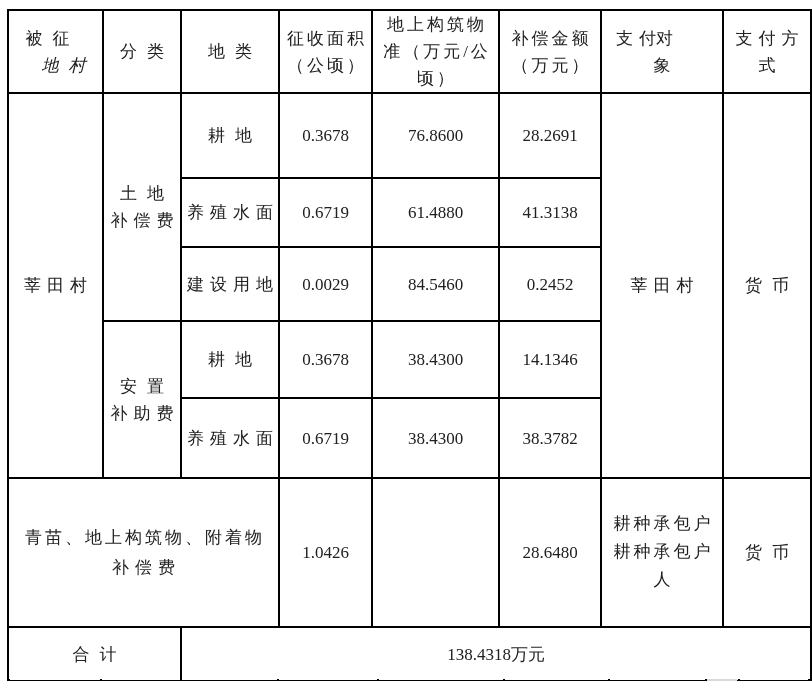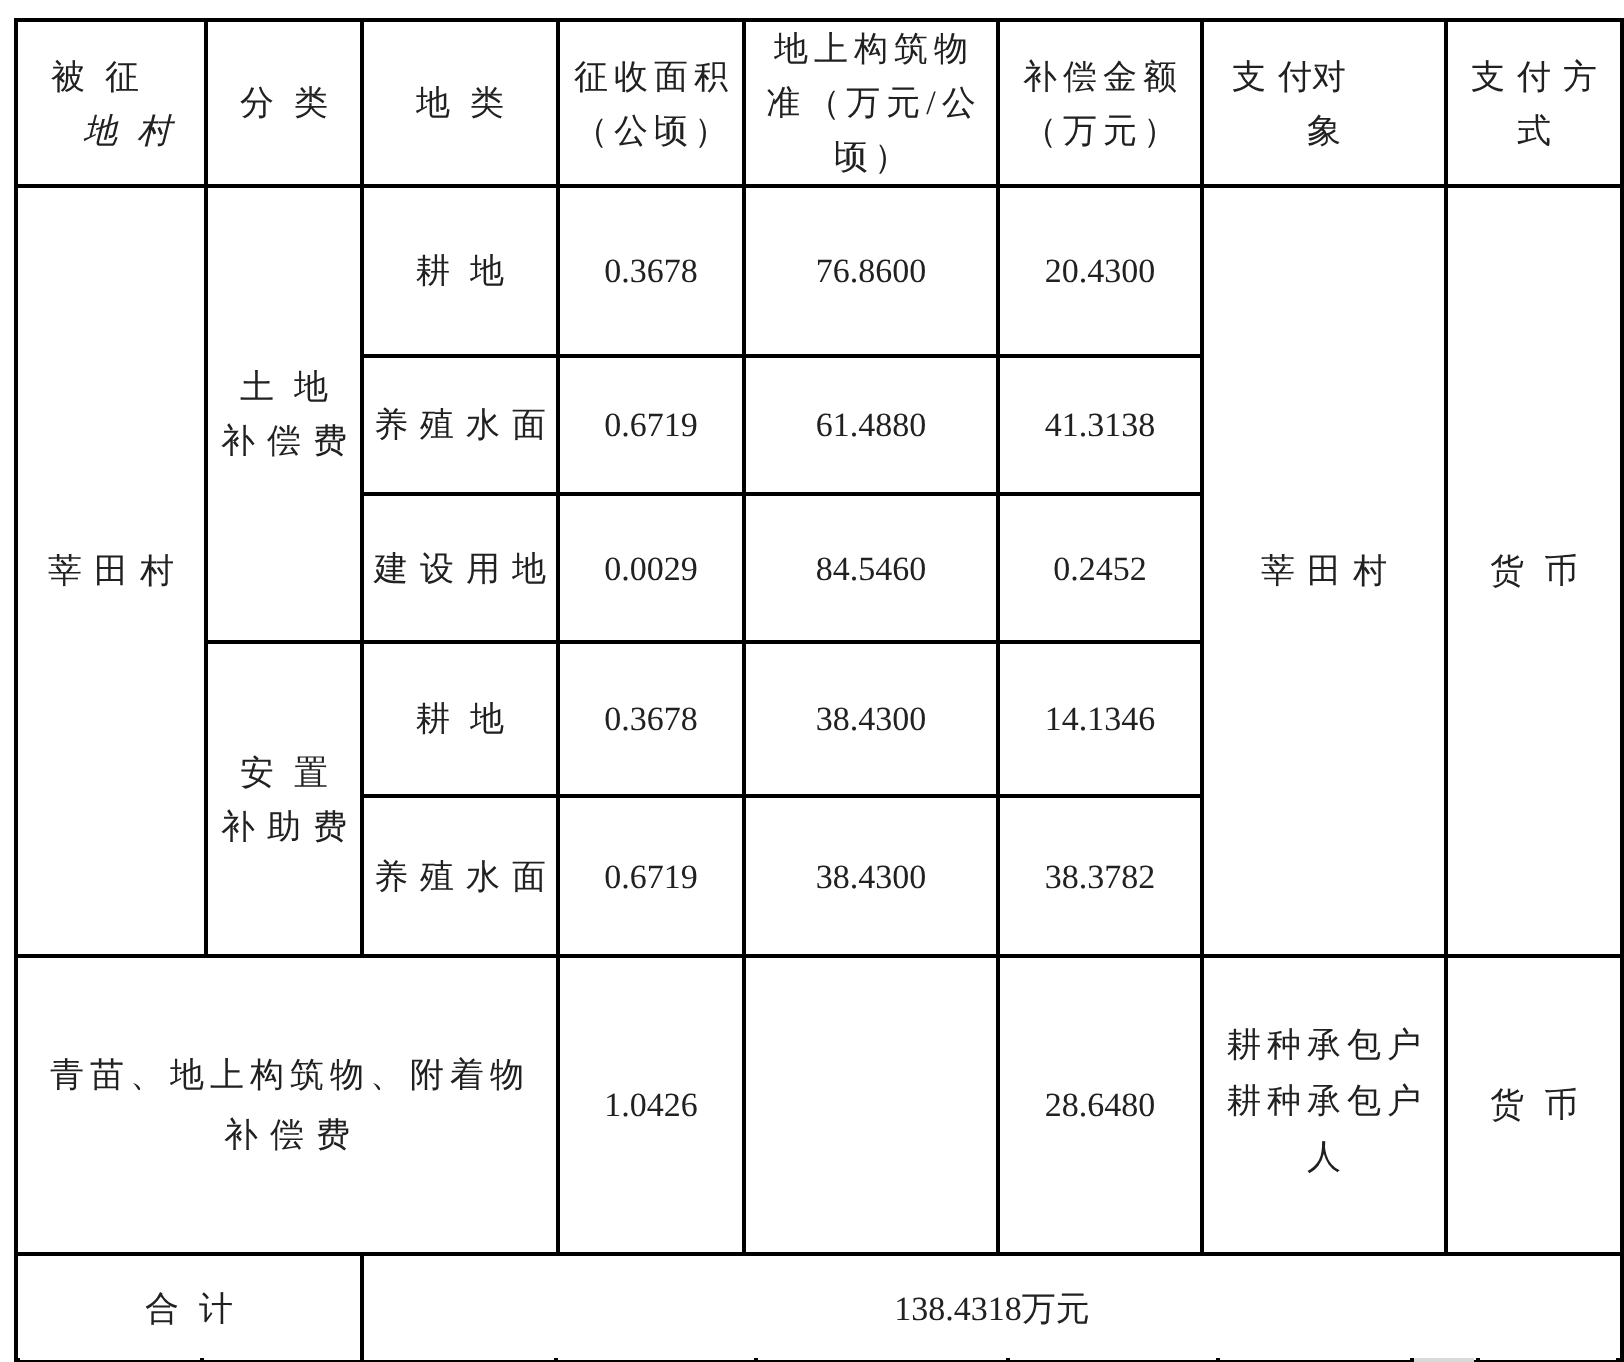--- a/index.html
+++ b/index.html
@@ -104,21 +104,21 @@
       <td rowspan="5">
         <span class="ls-b">莘田村</span>
       </td>
       <td rowspan="3">
         <span class="blk ls-a">土地</span>
         <span class="blk ls-b">补偿费</span>
       </td>
       <td><span class="ls-a">耕地</span></td>
       <td class="num"><span>0.3678</span></td>
       <td class="num"><span>76.8600</span></td>
-      <td class="num"><span>20.4300</span></td>
+      <td class="num"><span>28.2691</span></td>
       <td rowspan="5">
         <span class="ls-b">莘田村</span>
       </td>
       <td rowspan="5">
         <span class="ls-a">货币</span>
       </td>
     </tr>
 
     <tr style="height:69px">
       <td><span class="ls-b">养殖水面</span></td>

